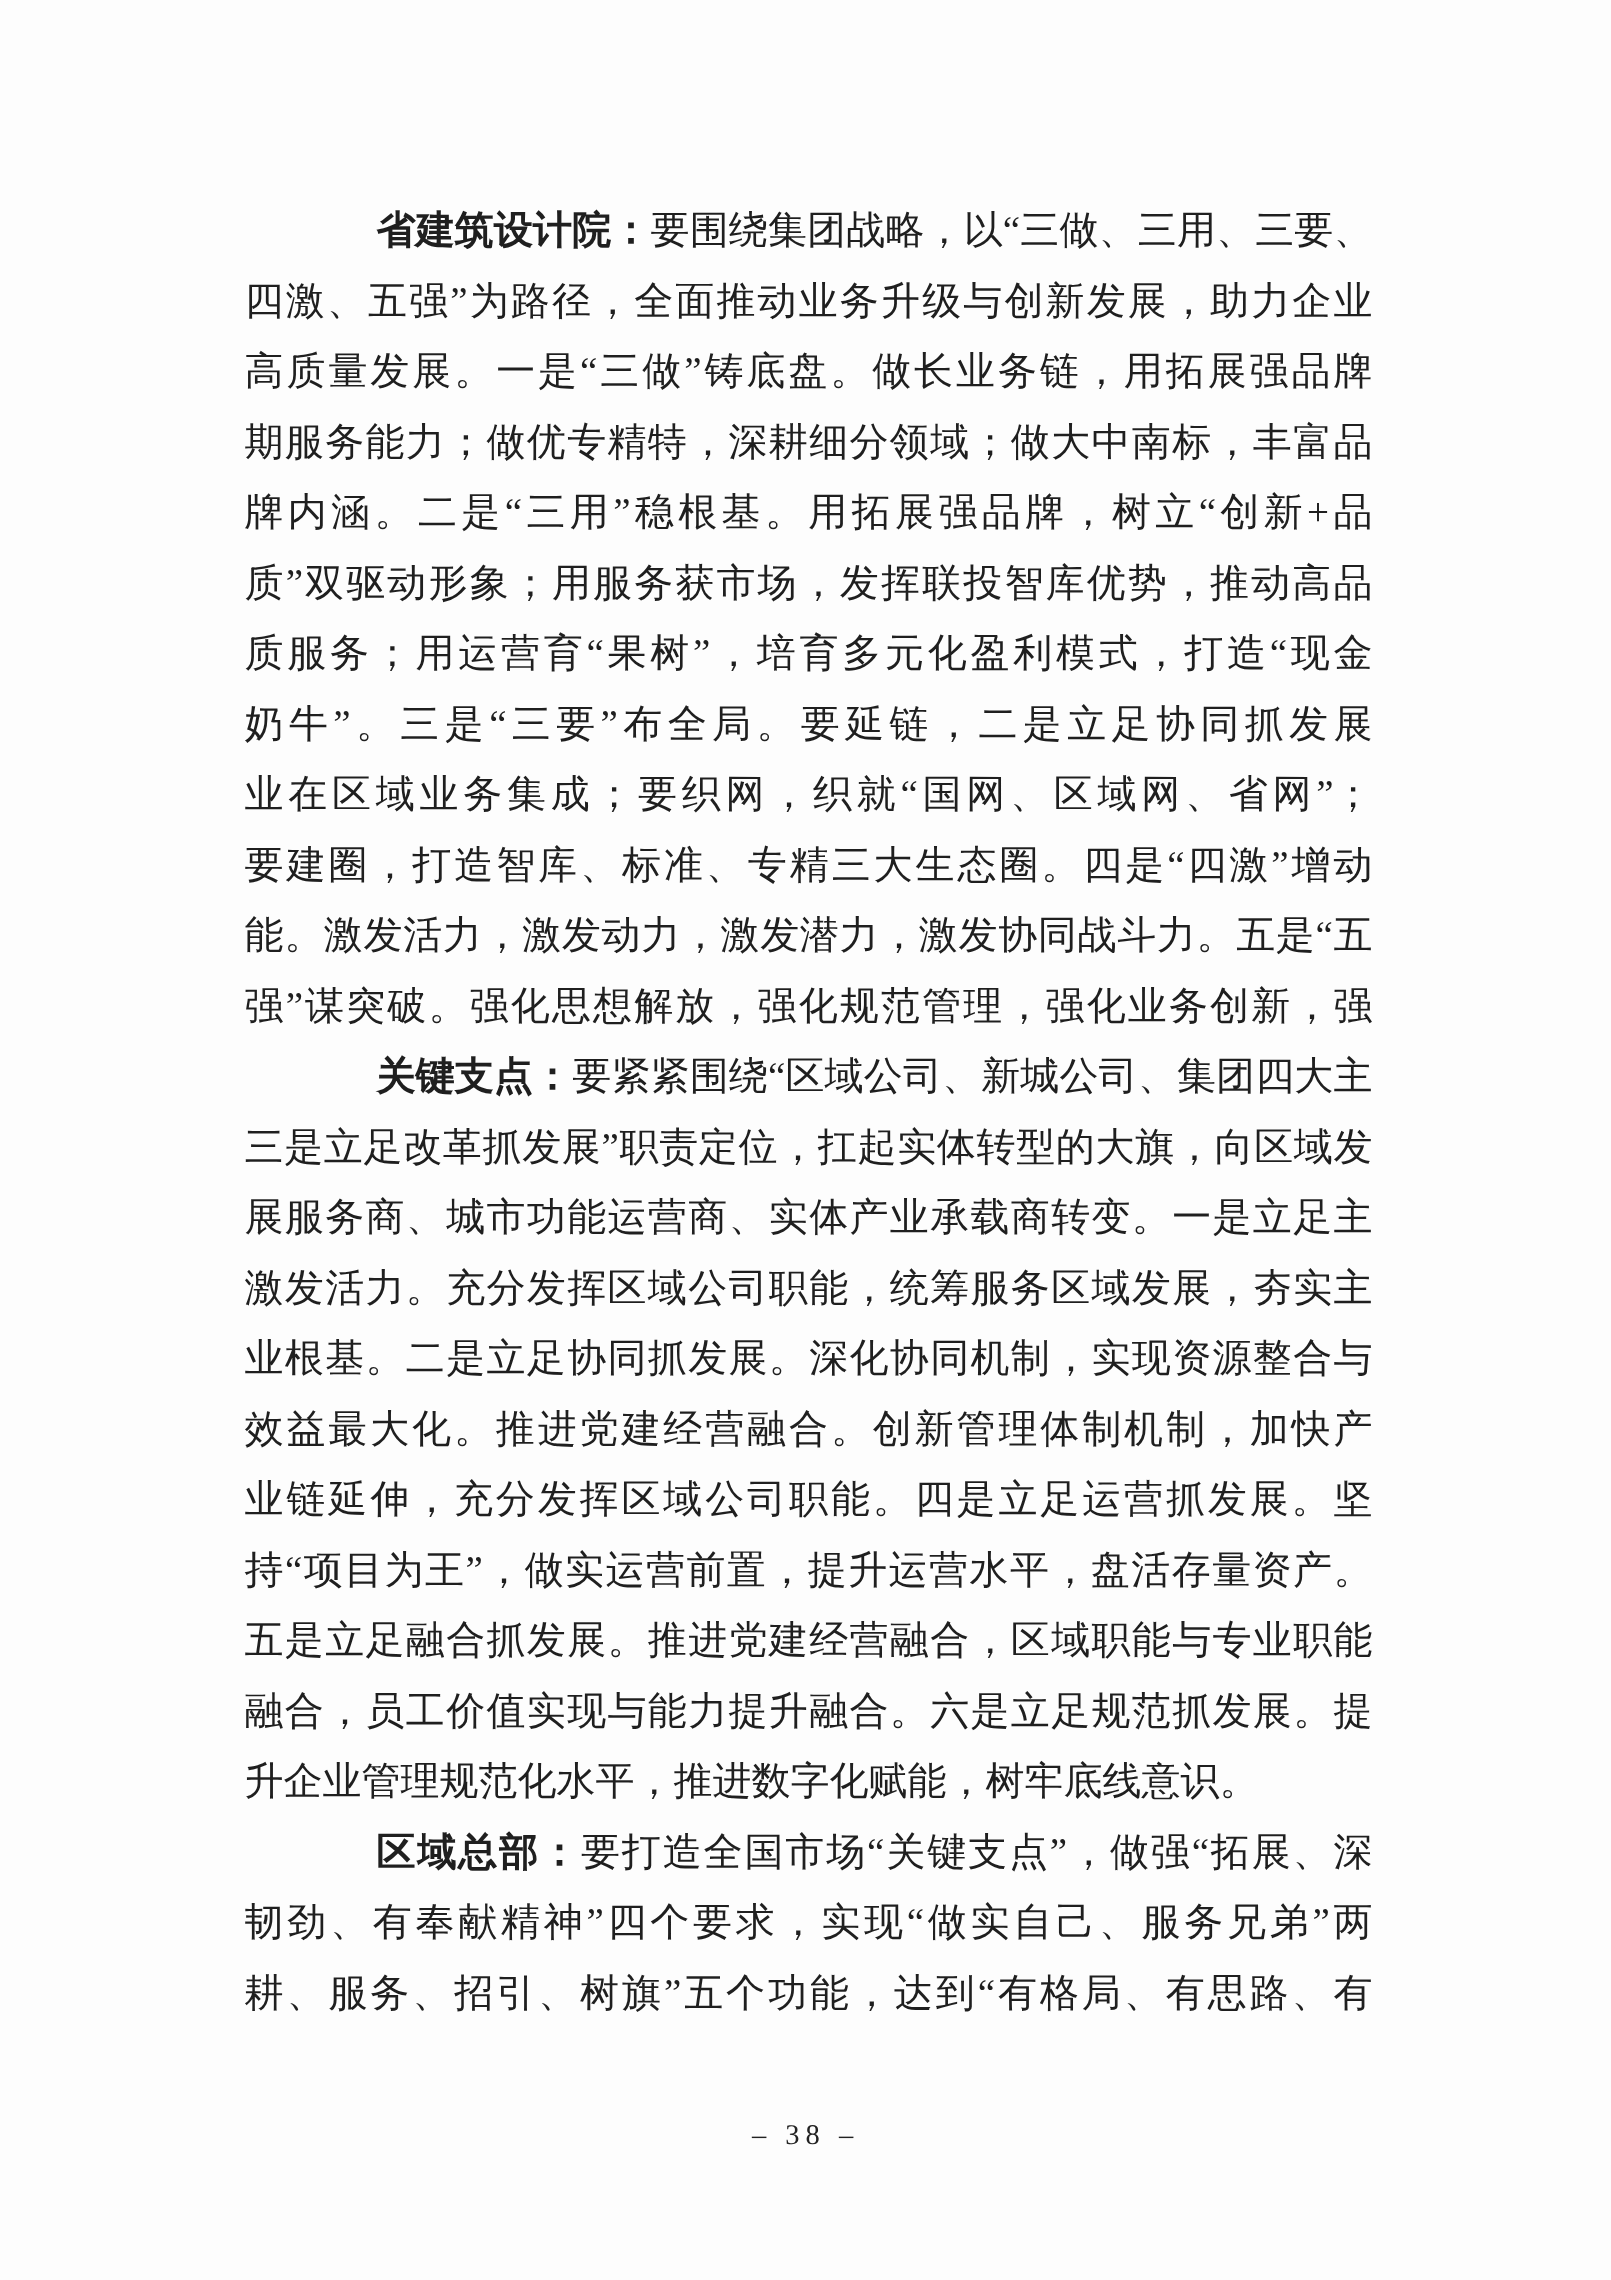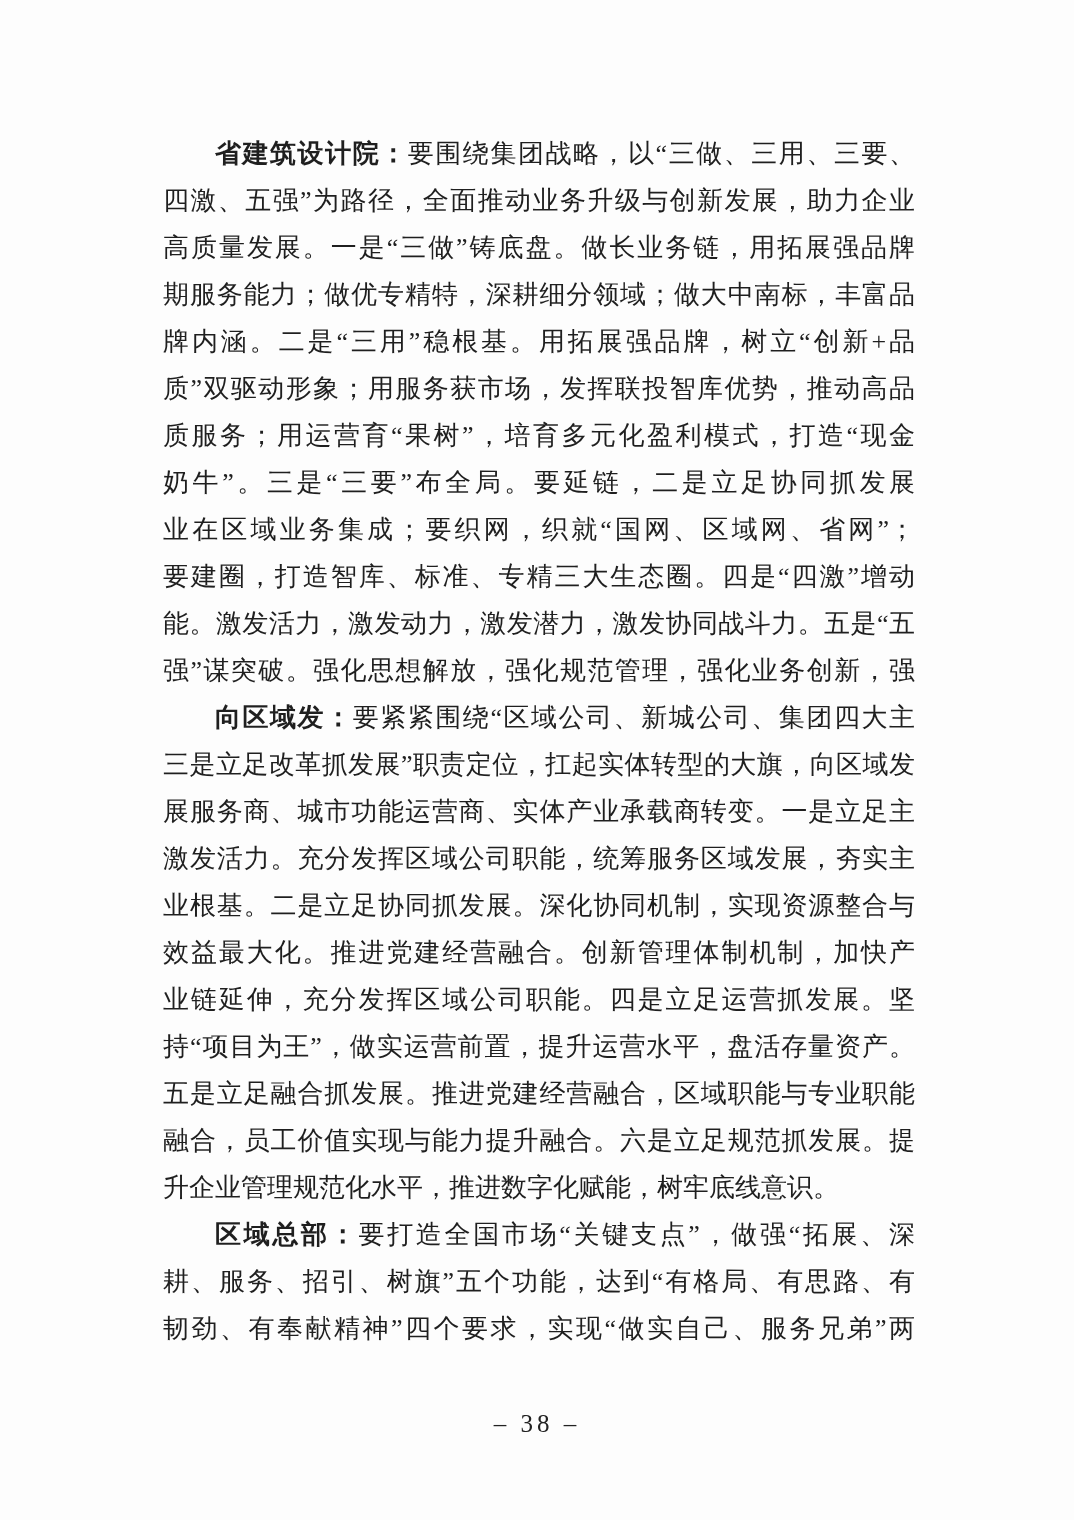--- a/index.html
+++ b/index.html
@@ -33,28 +33,29 @@
     white-space: nowrap;
   }
   .line.first {
     padding-left: 52px; 
   }
   .line.para-end {
     text-align-last: left;
   }
   .lead {
     font-weight: bold;
+    margin-left: 36px;
   }
   .footer {
     position: absolute;
     top: 1404px;
     left: 0;
     width: 100%;
     text-align: center;
-    font-size: 25px;
+    font-size: 19px;
     line-height: 40px;
     letter-spacing: 4px;
     color: #222222;
   }
 </style>
 </head>
 <body>
 
 <div class="page">
   <div class="textblock">
@@ -66,32 +67,32 @@
         <div class="line">牌内涵。二是“三用”稳根基。用拓展强品牌，树立“创新+品</div>
         <div class="line">质”双驱动形象；用服务获市场，发挥联投智库优势，推动高品</div>
         <div class="line">质服务；用运营育“果树”，培育多元化盈利模式，打造“现金</div>
         <div class="line">奶牛”。三是“三要”布全局。要延链，二是立足协同抓发展</div>
         <div class="line">业在区域业务集成；要织网，织就“国网、区域网、省网”；</div>
         <div class="line">要建圈，打造智库、标准、专精三大生态圈。四是“四激”增动</div>
         <div class="line">能。激发活力，激发动力，激发潜力，激发协同战斗力。五是“五</div>
         <div class="line">强”谋突破。强化思想解放，强化规范管理，强化业务创新，强</div>
       </div>
       <div class="para">
-        <div class="line first"><span class="lead">向区域发：</span>要紧紧围绕“区域公司、新城公司、集团四大主</div>
+        <div class="line first"><span class="lead">关键支点：</span>要紧紧围绕“区域公司、新城公司、集团四大主</div>
         <div class="line">三是立足改革抓发展”职责定位，扛起实体转型的大旗，向区域发</div>
         <div class="line">展服务商、城市功能运营商、实体产业承载商转变。一是立足主</div>
         <div class="line">激发活力。充分发挥区域公司职能，统筹服务区域发展，夯实主</div>
         <div class="line">业根基。二是立足协同抓发展。深化协同机制，实现资源整合与</div>
         <div class="line">效益最大化。推进党建经营融合。创新管理体制机制，加快产</div>
         <div class="line">业链延伸，充分发挥区域公司职能。四是立足运营抓发展。坚</div>
         <div class="line">持“项目为王”，做实运营前置，提升运营水平，盘活存量资产。</div>
         <div class="line">五是立足融合抓发展。推进党建经营融合，区域职能与专业职能</div>
         <div class="line">融合，员工价值实现与能力提升融合。六是立足规范抓发展。提</div>
         <div class="line para-end">升企业管理规范化水平，推进数字化赋能，树牢底线意识。</div>
       </div>
       <div class="para">
         <div class="line first"><span class="lead">区域总部：</span>要打造全国市场“关键支点”，做强“拓展、深</div>
+        <div class="line">韧劲、有奉献精神”四个要求，实现“做实自己、服务兄弟”两</div>
         <div class="line">耕、服务、招引、树旗”五个功能，达到“有格局、有思路、有</div>
-        <div class="line">韧劲、有奉献精神”四个要求，实现“做实自己、服务兄弟”两</div>
       </div>
     </div>
   <div class="footer">– 38 –</div>
 </div>
 
 </body></html>

